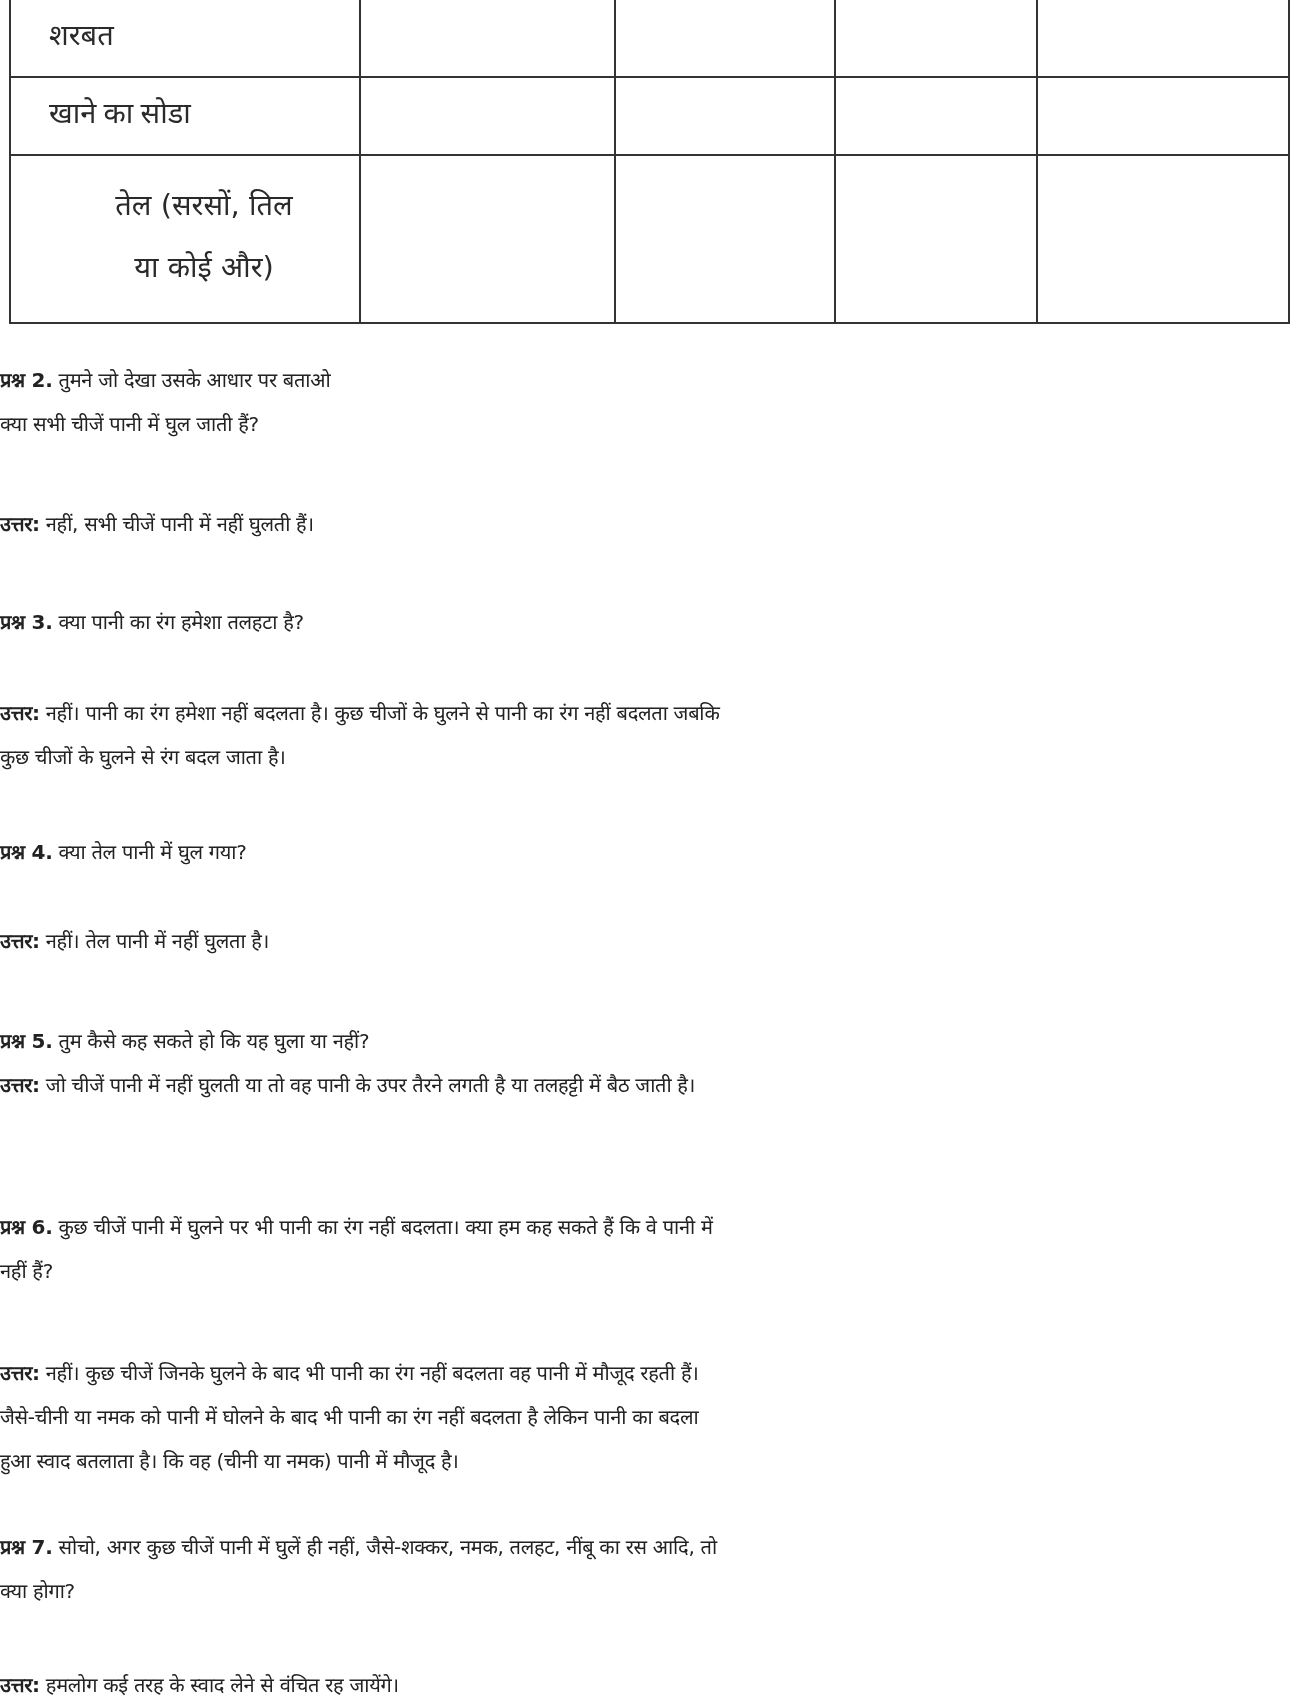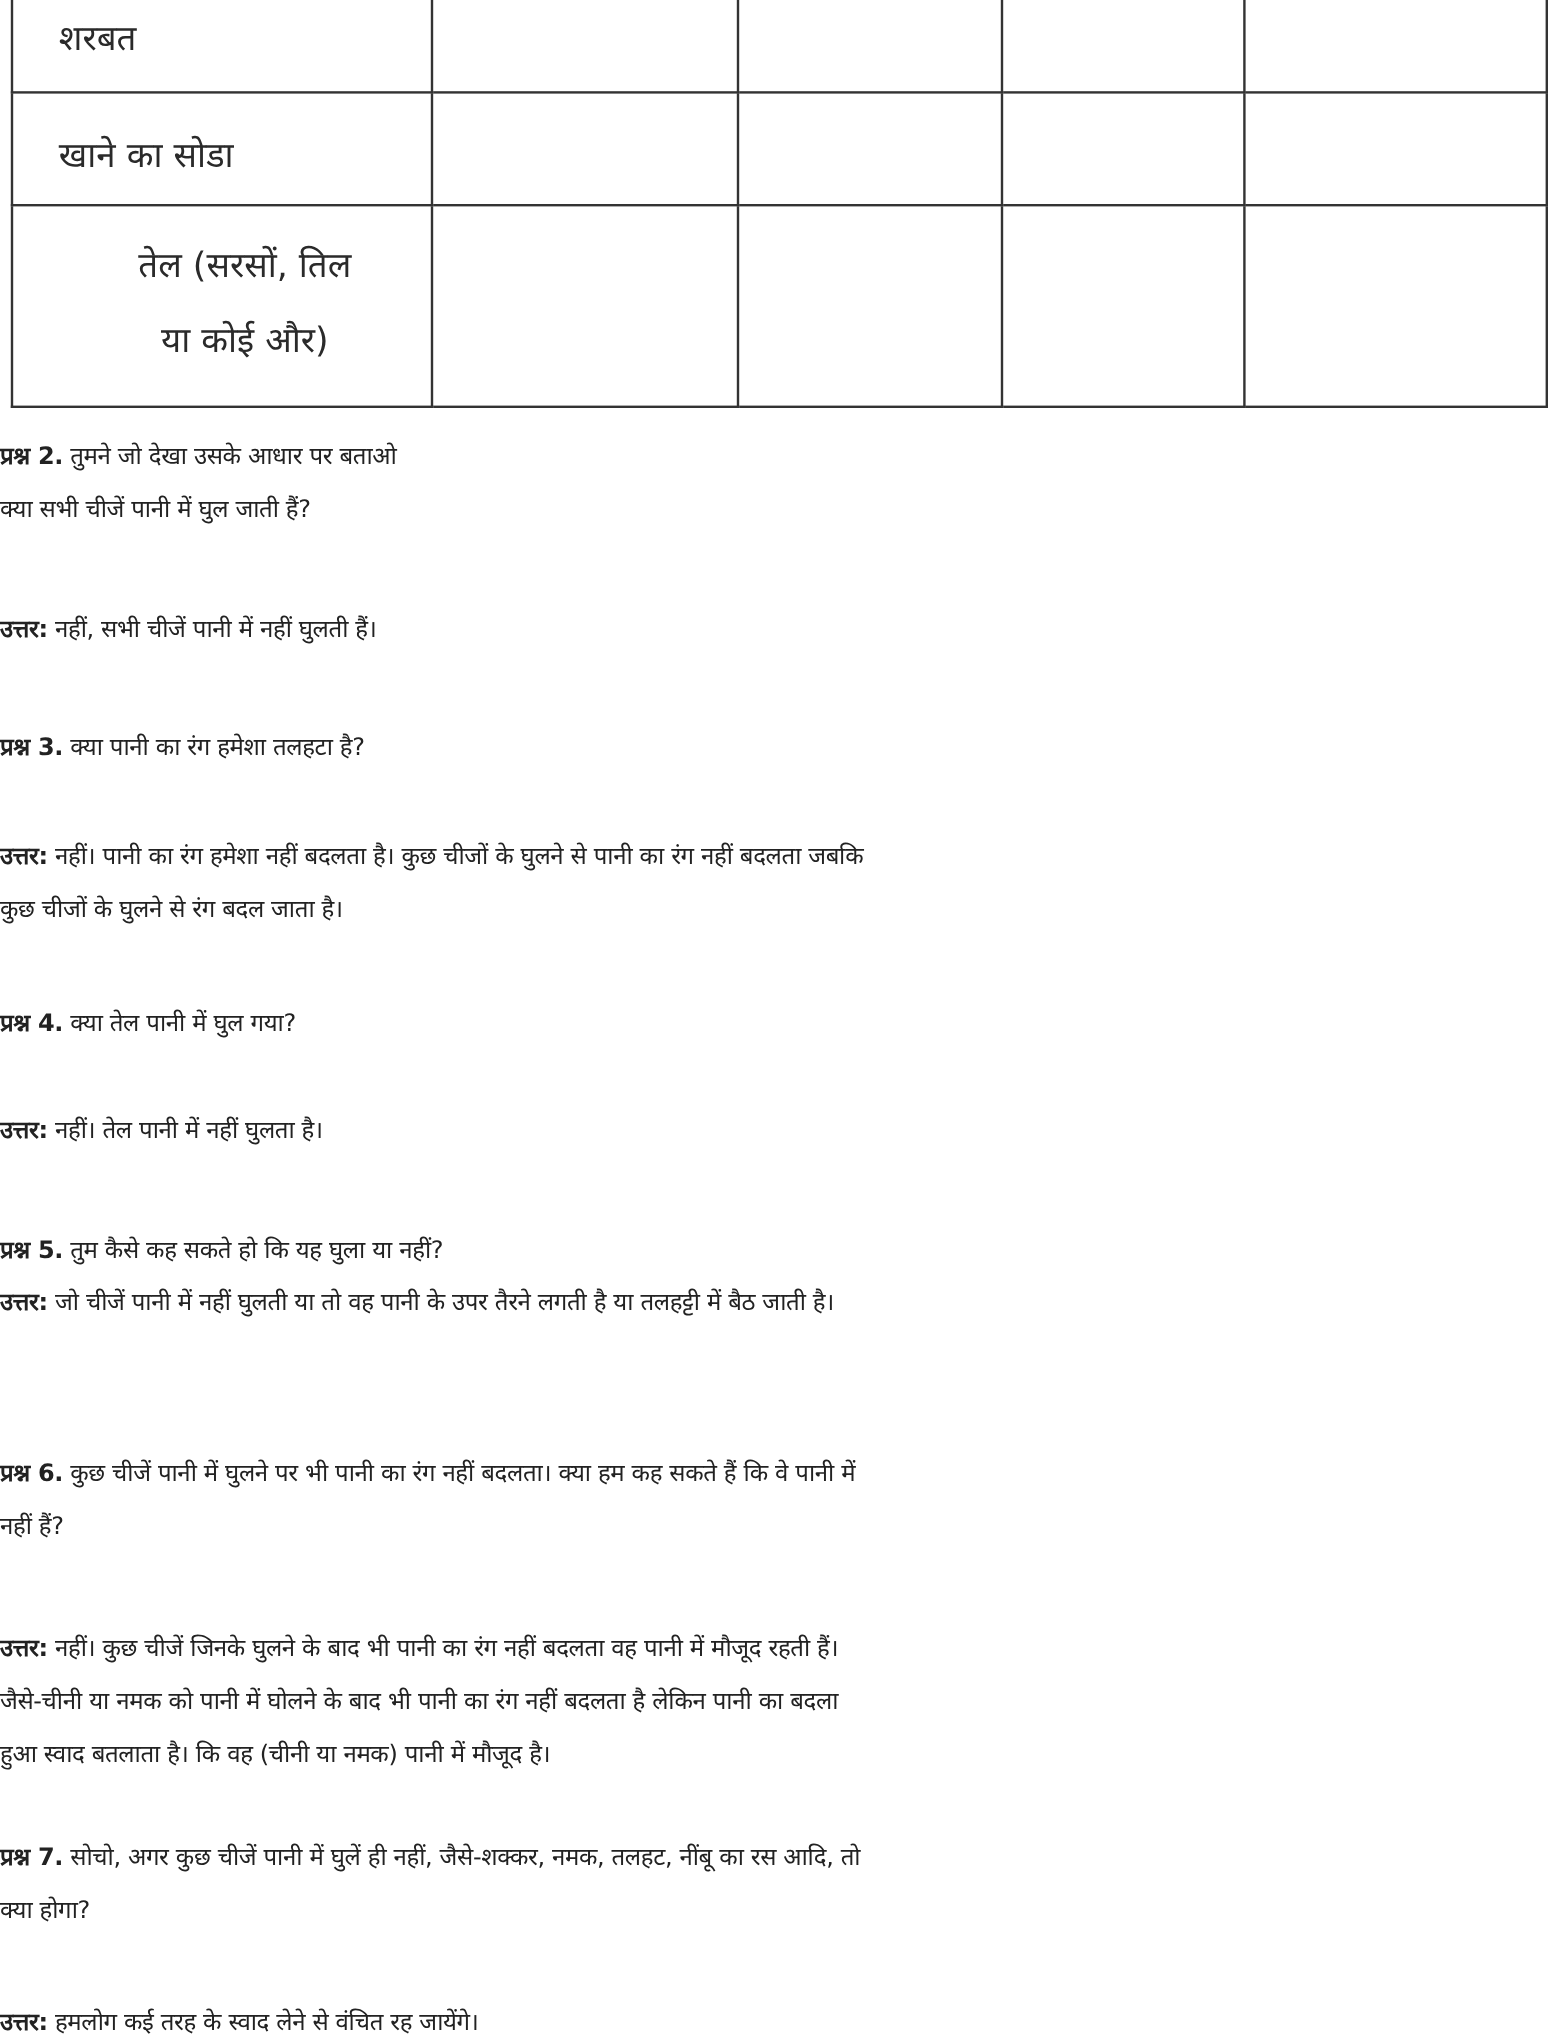--- a/index.html
+++ b/index.html
@@ -28,23 +28,23 @@
     vertical-align: top;
     padding: 0;
     font-size: 29px;
     line-height: 58px;
     color: #2a2a2a;
   }
   .data-table td.label-cell {
     padding-left: 38px;
   }
   .row-1 td { height: 68px; }
-  .row-1 td.label-cell { padding-top: 8px; line-height: 54px; font-family: Liberation Mono, monospace; }
+  .row-1 td.label-cell { padding-top: 8px; line-height: 54px; }
   .row-2 td { height: 70px; }
-  .row-2 td.label-cell { padding-top: 22px; line-height: 58px; }
+  .row-2 td.label-cell { padding-top: 6px; line-height: 58px; font-family: Liberation Serif, serif; }
   .row-3 td { height: 148px; text-align: center; }
   .row-3 td.label-cell { padding-top: 18px; line-height: 62px; }
 
   .qa-block {
     position: absolute;
     left: 0;
     width: 1295px;
     font-size: 20px;
     line-height: 44px;
     color: #222222;

